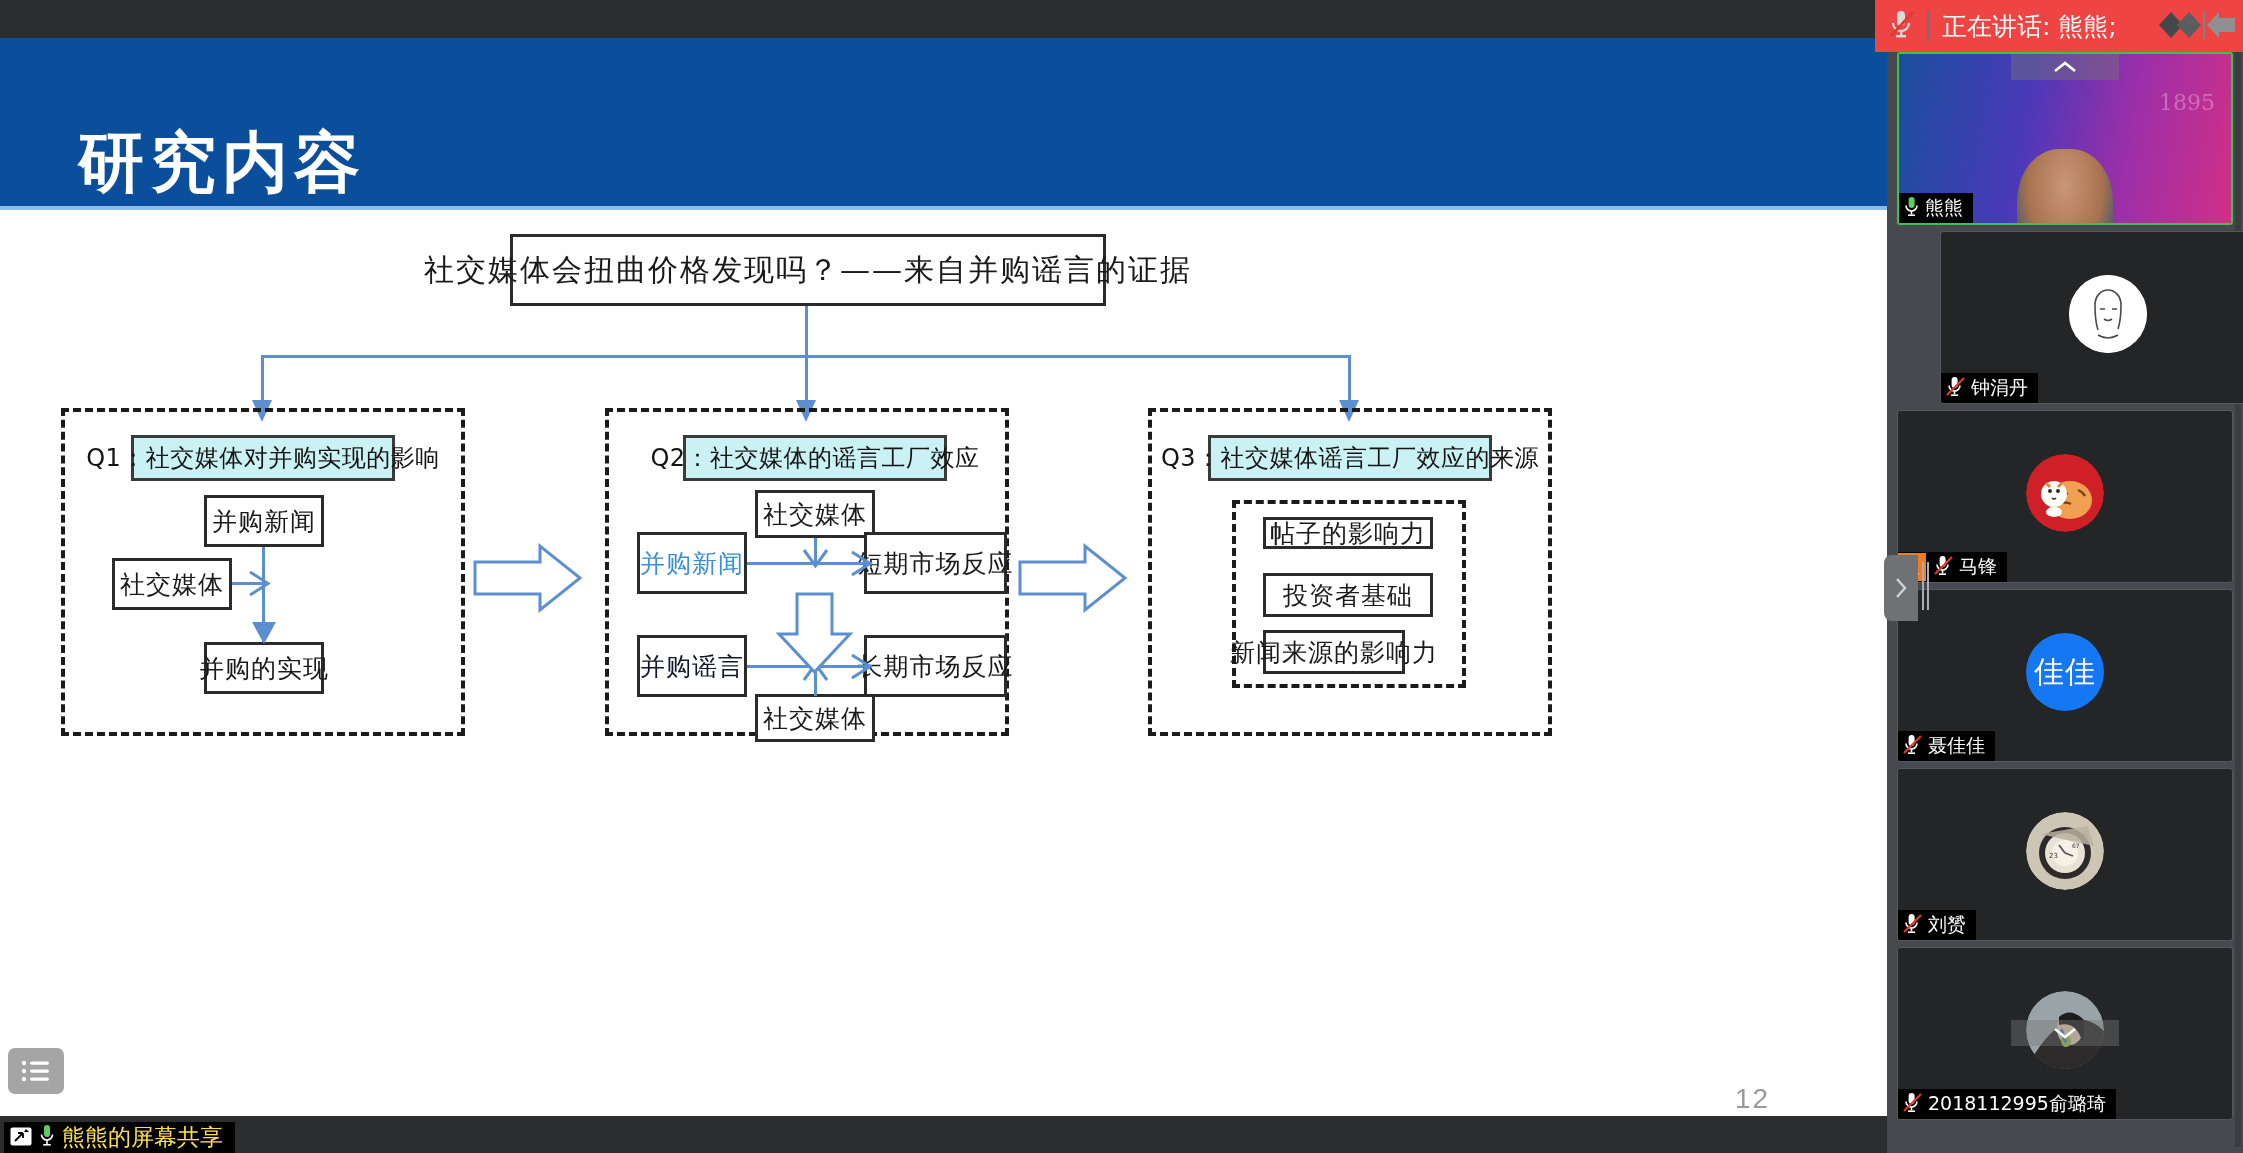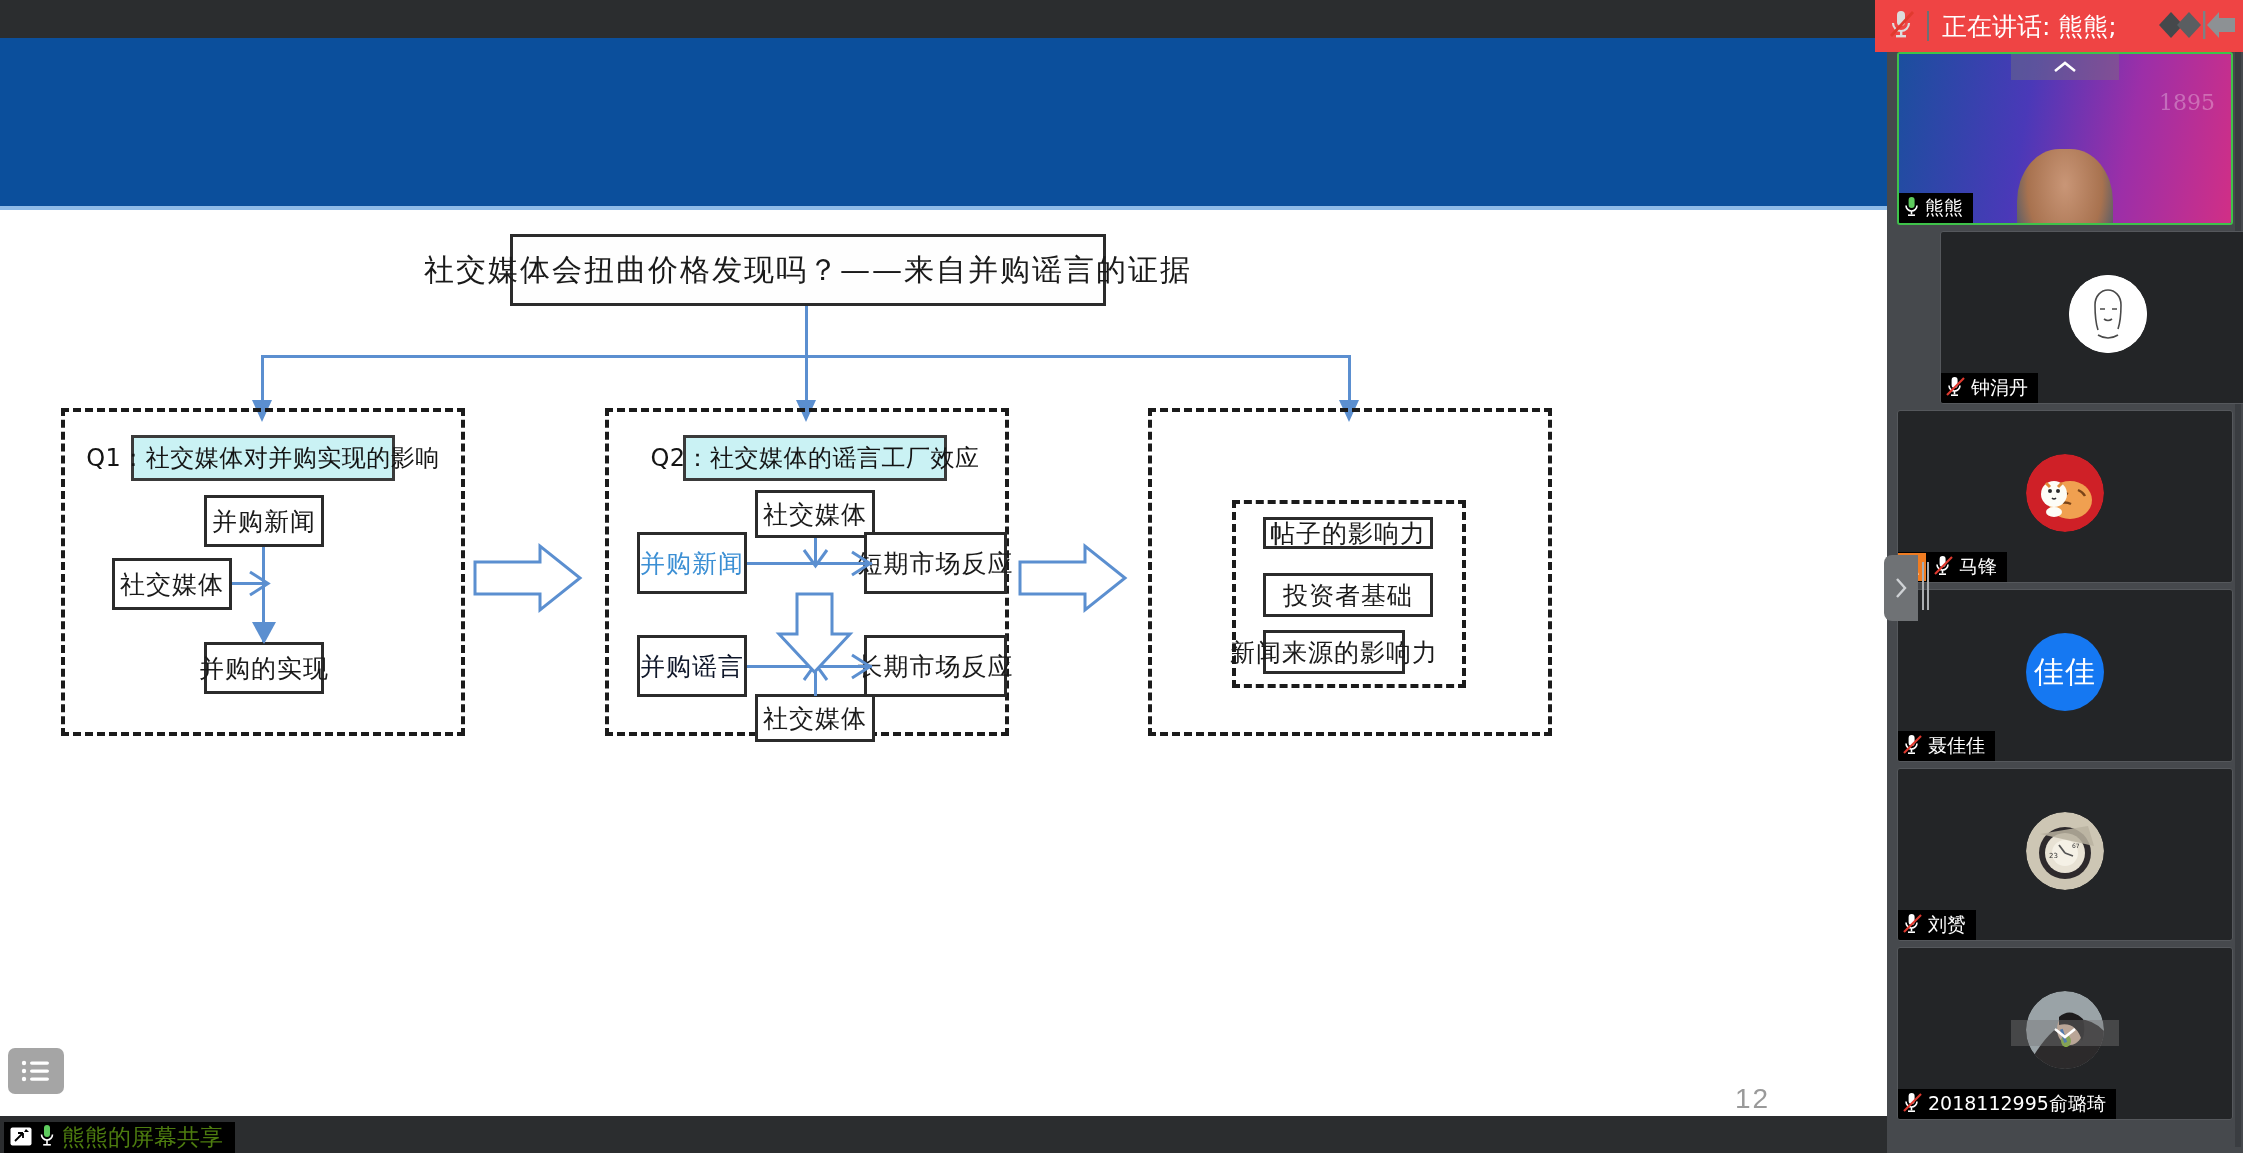--- a/index.html
+++ b/index.html
@@ -112,21 +112,21 @@
   #share-bottom {
     position: absolute; left: 0; top: 1116px;
     width: 1887px; height: 37px;
     background: #2b2d2f;
   }
   #share-label {
     position: absolute; left: 4px; top: 1122px;
     height: 31px; padding: 0 12px 0 6px;
     background: #000000;
     display: flex; align-items: center; gap: 7px;
-    color: #4d7c0f; font-size: 23px; white-space: nowrap;
+    color: #fde047; font-size: 23px; white-space: nowrap;
     font-family: "DejaVu Sans", "Liberation Sans", sans-serif;
   }
 
   
   #collapse-btn {
     position: absolute; left: 1884px; top: 555px;
     width: 34px; height: 66px;
     background: #6f7275;
     border-radius: 8px 0 0 8px;
     display: flex; align-items: center; justify-content: center;
@@ -225,20 +225,21 @@
 
 <div id="app">
 
   <div id="share-area">
     <div id="share-topstrip"></div>
 
     <div id="slide">
 
       <div id="slide-header"></div>
       <div id="slide-underline"></div>
+      <div id="slide-title">研究内容</div>
 
       <div id="diagram">
 
         <div class="title-box" style="left:510px; top:24px; width:596px; height:72px;">社交媒体会扭曲价格发现吗？——来自并购谣言的证据</div>
 
         <div class="blue-line" style="left:805px; top:96px; width:3px; height:50px;"></div>
         <div class="blue-line" style="left:261px; top:145px; width:1090px; height:3px;"></div>
         <div class="blue-line" style="left:261px; top:145px; width:3px; height:48px;"></div>
         <div class="blue-line" style="left:805px; top:145px; width:3px; height:48px;"></div>
         <div class="blue-line" style="left:1348px; top:145px; width:3px; height:48px;"></div>
@@ -291,20 +292,21 @@
         <svg style="position:absolute;left:770px;top:380px;width:92px;height:86px;">
           <polygon points="27,4 62,4 62,44 80,44 44.5,82 9,44 27,44" fill="#ffffff" stroke="#5b8fd0" stroke-width="3"></polygon>
         </svg>
 
         <svg style="position:absolute;left:1015px;top:330px;width:130px;height:80px;">
           <polygon points="5,22 70,22 70,6 110,38 70,70 70,54 5,54" fill="#ffffff" stroke="#5b8fd0" stroke-width="3"></polygon>
         </svg>
 
         <div class="panel" style="left:1148px; top:198px; width:404px; height:328px;">
         </div>
+        <div class="qhead" style="left:1208px; top:225px; width:284px; height:46px;">Q3：社交媒体谣言工厂效应的来源</div>
         <div class="inner-panel" style="left:1232px; top:290px; width:234px; height:188px;"></div>
 
         <div class="node" style="left:1263px; top:307px; width:170px; height:32px;">帖子的影响力</div>
         <div class="node" style="left:1263px; top:363px; width:170px; height:44px;">投资者基础</div>
         <div class="node" style="left:1263px; top:420px; width:142px; height:44px;">新闻来源的影响力</div>
 
       </div>
 
       <div id="slidenum">12</div>
 

